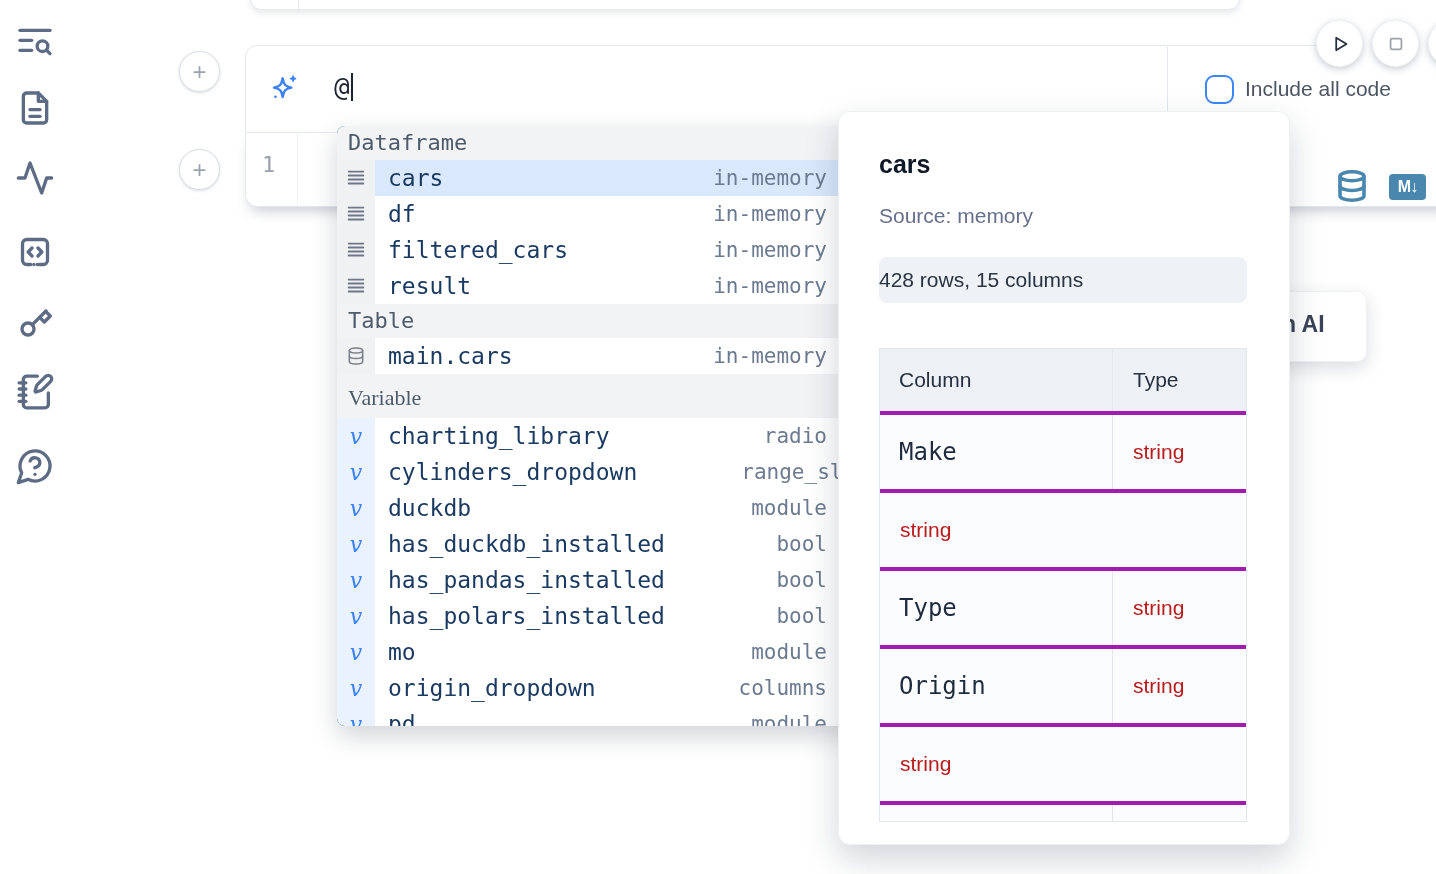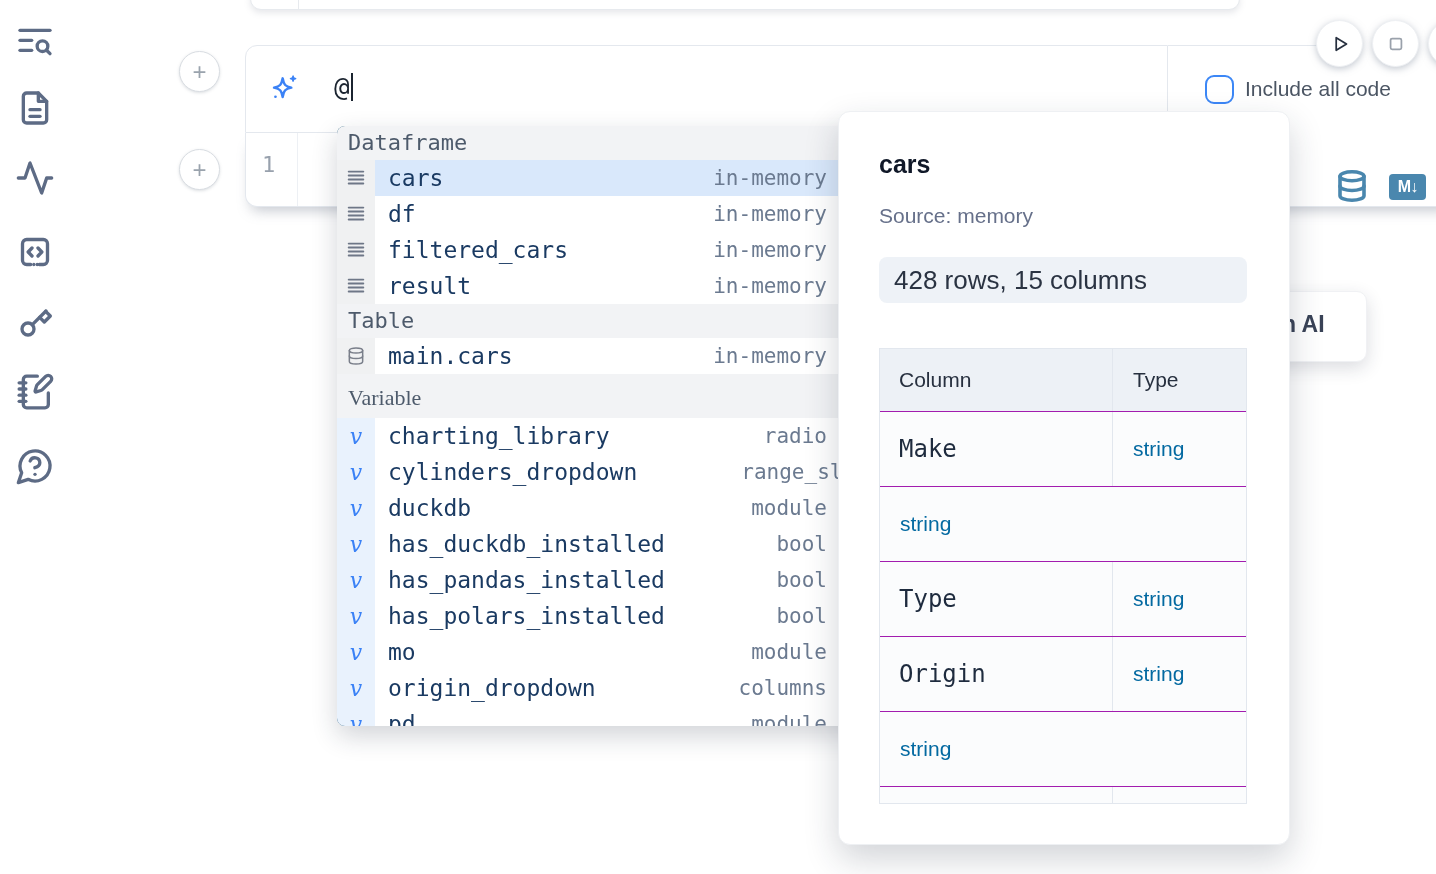--- a/index.html
+++ b/index.html
@@ -82,33 +82,33 @@
            box-shadow:0 6px 18px rgba(30,40,60,.16);cursor:pointer;box-sizing:border-box;}
   #ai-card span{position:absolute;left:39px;top:19px;font-size:23px;font-weight:600;color:#3a4357;}
 
   
   #panel{position:absolute;left:838px;top:111px;width:452px;height:734px;background:#fff;
          border:1px solid #eef0f3;border-radius:12px;z-index:20;
          box-shadow:0 14px 34px rgba(30,40,60,.2);box-sizing:border-box;}
   #panel-title{position:absolute;left:40px;top:38px;font-size:25px;font-weight:700;color:#101828;}
   #panel-source{position:absolute;left:40px;top:92px;font-size:21px;color:#66708a;}
   #panel-badge{position:absolute;left:40px;top:145px;width:368px;height:46px;background:#eef2f7;
-               border-radius:8px;font-size:26px;color:#2a3342;display:flex;align-items:center;
-               padding-left:15px;box-sizing:border-box;}
+               border-radius:8px;font-size:21px;color:#2a3342;display:flex;align-items:center;
+               box-sizing:border-box;}
   #panel-table{position:absolute;left:40px;top:236px;width:368px;border:1px solid #e2e7ee;
                box-sizing:border-box;}
-  .pt-row{display:flex;height:74px;background:#fbfcfd;border-top:1px solid #a21caf;}
+  .pt-row{display:flex;height:74px;background:#fbfcfd;border-top:4px solid #a21caf;}
   .pt-row.header{height:62px;background:#edf1f6;border-top:none;}
   .pt-row.partial{height:16px;overflow:hidden;}
   .pt-c1{width:233px;flex:0 0 233px;border-right:1px solid #e2e7ee;display:flex;align-items:center;
          padding-left:19px;box-sizing:border-box;}
   .pt-c2{flex:1;display:flex;align-items:center;padding-left:20px;}
   .pt-row.header .pt-c1,.pt-row.header .pt-c2{font-size:21px;color:#27303f;}
   .pt-name{font-family:"DejaVu Sans Mono",monospace;font-size:24px;color:#1e2b3e;}
-  .pt-type{font-size:21px;color:#0369a1;}
+  .pt-type{font-size:21px;color:#b91c1c;}
 </style>
 </head>
 <body>
 
 <div id="stage">
 
   <div id="sidebar">
       <div class="sb-icon" style="top: 22px;"><svg viewBox="0 0 24 24">
           <path d="M21 5H3"></path>
           <path d="M10 11H3"></path>

